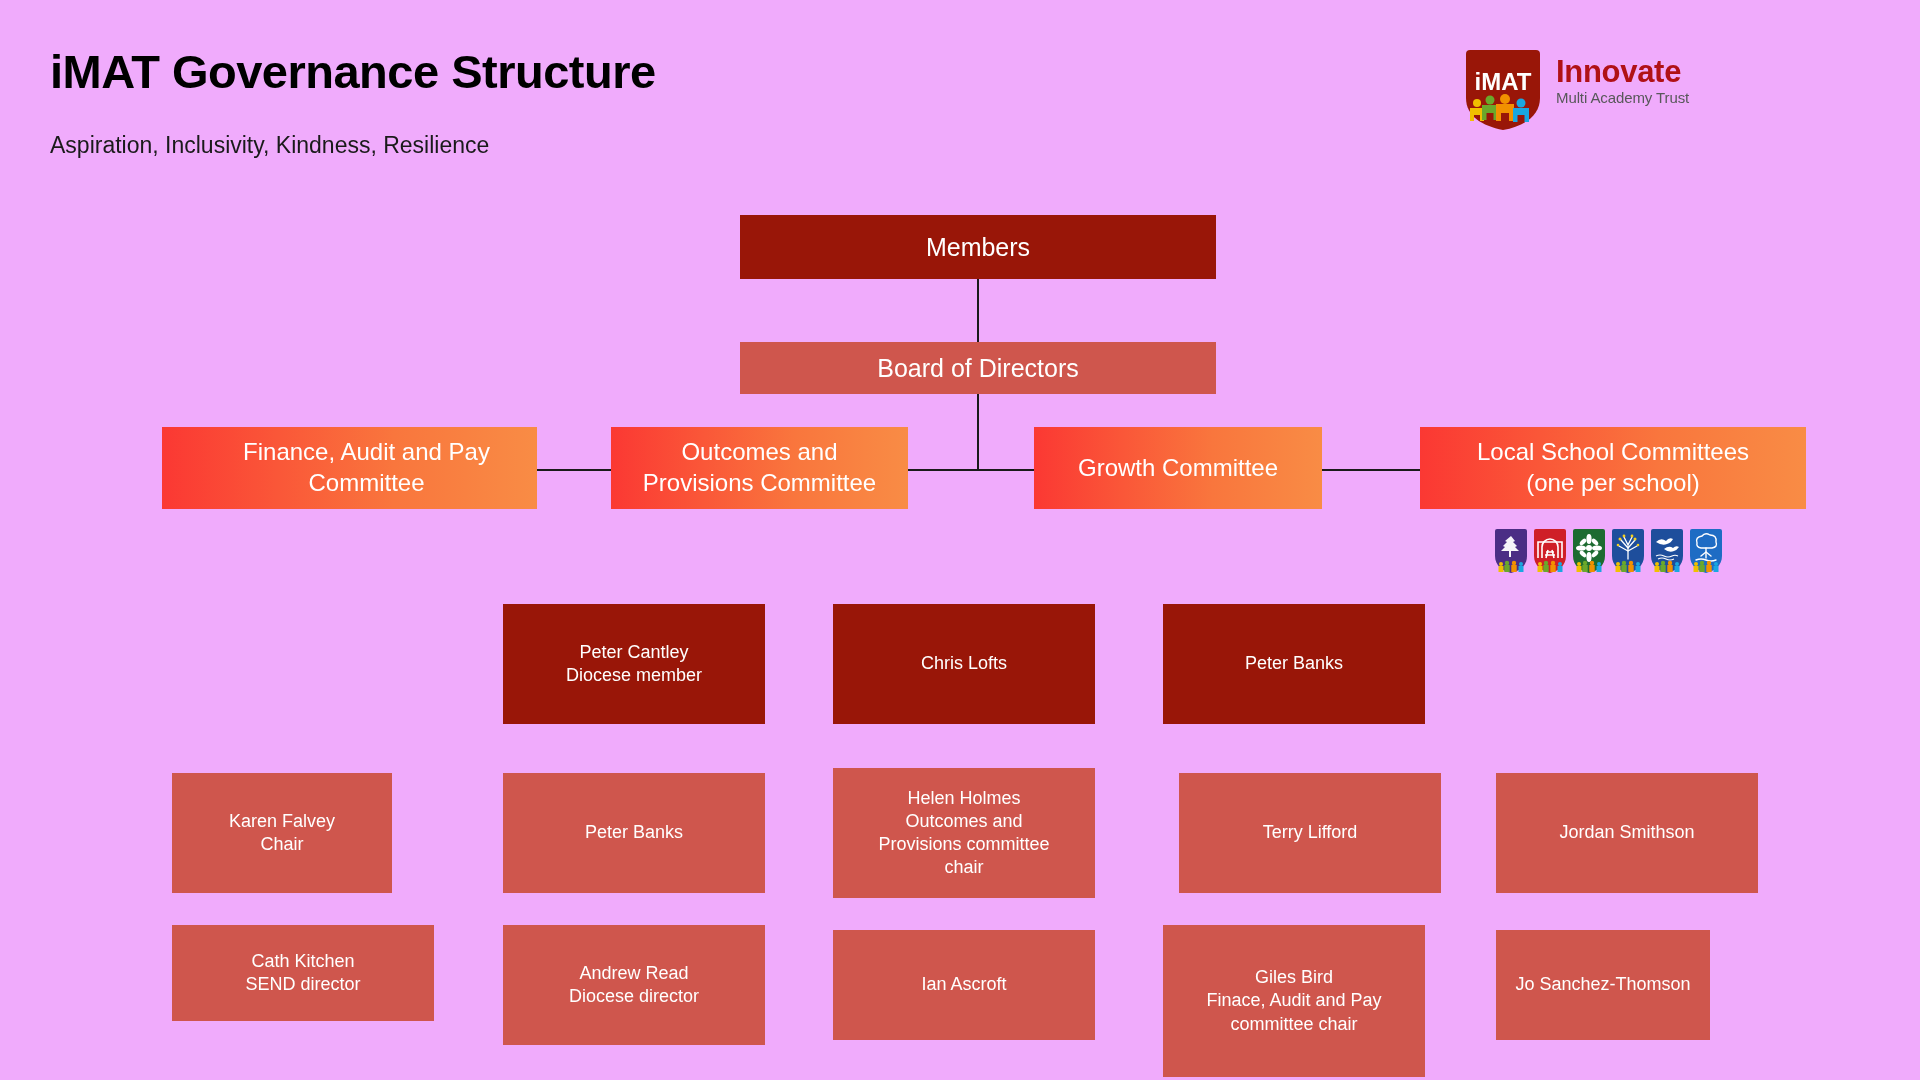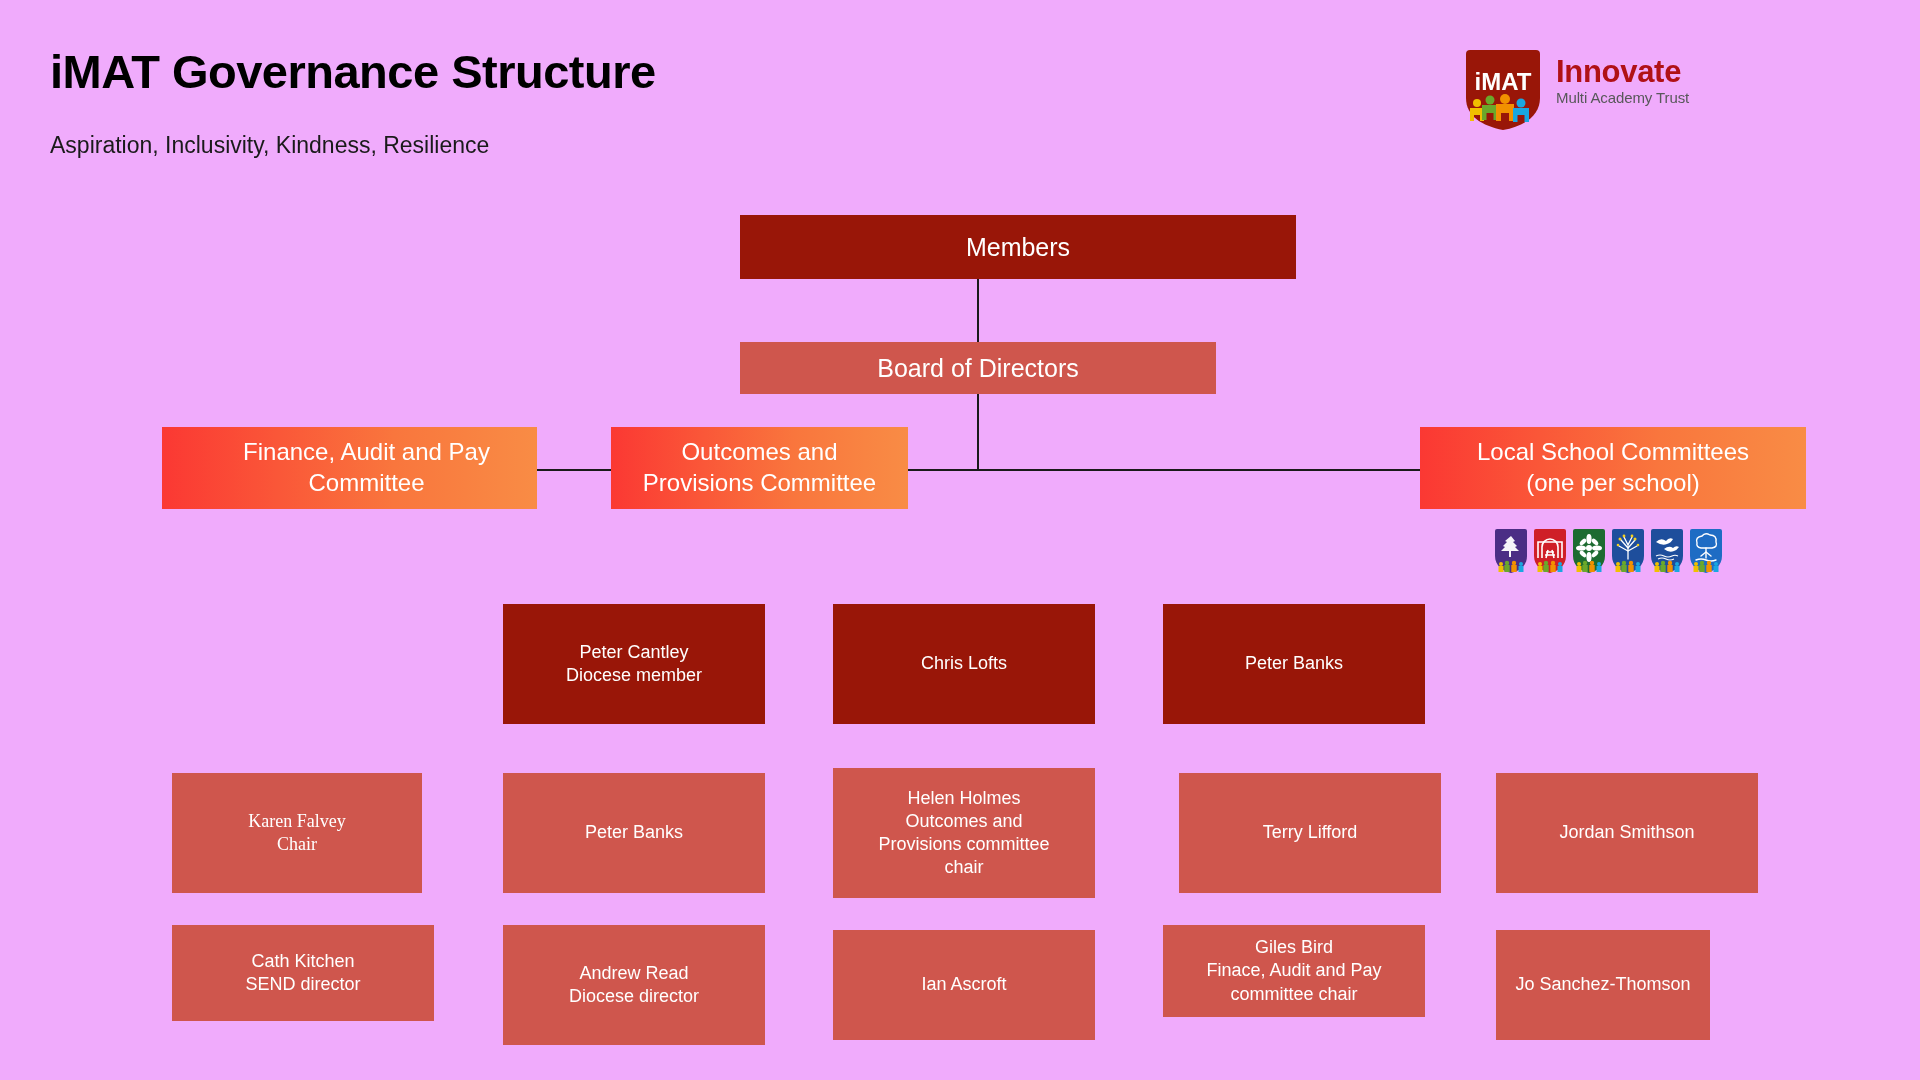--- a/index.html
+++ b/index.html
@@ -96,21 +96,21 @@
     box-sizing: border-box;
     padding: 4px 8px;
     line-height: 1.28;
   }
   .node .txt { white-space: pre-line; }
 
   .node-dark   { background: #991608; }
   .node-mid    { background: #cf564d; }
   .node-grad   { background: linear-gradient(90deg, #fb3833 0%, #f9763d 62%, #f98c45 100%); }
 
-  #members          { left: 740px; top: 215px; width: 556px; height: 64px; font-size: 25px; }
+  #members          { left: 740px; top: 215px; width: 476px; height: 64px; font-size: 25px; }
   #board            { left: 740px; top: 342px; width: 476px; height: 52px; font-size: 25px; }
 
   #cmt-finance      { left: 162px; top: 427px; width: 375px; height: 82px; font-size: 24px; padding-left: 42px; }
   #cmt-outcomes     { left: 611px; top: 427px; width: 297px; height: 82px; font-size: 24px; }
   #cmt-growth       { left: 1034px; top: 427px; width: 288px; height: 82px; font-size: 24px; }
   #cmt-local        { left: 1420px; top: 427px; width: 386px; height: 82px; font-size: 24px; }
 
   
   #crests {
     position: absolute;
@@ -123,30 +123,30 @@
   }
   .crest { width: 34px; height: 46px; }
 
   
   .name-box { font-size: 18px; }
 
   #r1-c2 { left: 503px; top: 604px; width: 262px; height: 120px; }
   #r1-c3 { left: 833px; top: 604px; width: 262px; height: 120px; }
   #r1-c4 { left: 1163px; top: 604px; width: 262px; height: 120px; }
 
-  #r2-c1 { left: 172px; top: 773px; width: 250px; height: 120px; font-family: Liberation Serif, serif; }
+  #r2-c1 { left: 172px; top: 773px; width: 220px; height: 120px; }
   #r2-c2 { left: 503px; top: 773px; width: 262px; height: 120px; }
   #r2-c3 { left: 833px; top: 768px; width: 262px; height: 130px; }
   #r2-c4 { left: 1179px; top: 773px; width: 262px; height: 120px; }
   #r2-c5 { left: 1496px; top: 773px; width: 262px; height: 120px; }
 
   #r3-c1 { left: 172px; top: 925px; width: 262px; height: 96px; }
   #r3-c2 { left: 503px; top: 925px; width: 262px; height: 120px; }
   #r3-c3 { left: 833px; top: 930px; width: 262px; height: 110px; }
-  #r3-c4 { left: 1163px; top: 925px; width: 262px; height: 92px; }
+  #r3-c4 { left: 1163px; top: 925px; width: 262px; height: 152px; }
   #r3-c5 { left: 1496px; top: 930px; width: 214px; height: 110px; }
 </style>
 </head>
 <body>
 
 <div id="stage">
 
   <div id="page-title">iMAT Governance Structure</div>
   <div id="page-subtitle">Aspiration, Inclusivity, Kindness, Resilience</div>
 
@@ -184,20 +184,23 @@
     <span class="txt">Board of Directors</span>
   </div>
 
   <div id="cmt-finance" class="node node-grad">
     <span class="txt">Finance, Audit and Pay
 Committee</span>
   </div>
   <div id="cmt-outcomes" class="node node-grad">
     <span class="txt">Outcomes and
 Provisions Committee</span>
+  </div>
+  <div id="cmt-growth" class="node node-grad">
+    <span class="txt">Growth Committee</span>
   </div>
   <div id="cmt-local" class="node node-grad">
     <span class="txt">Local School Committees
 (one per school)</span>
   </div>
 
   <div id="crests">
     <svg class="crest" viewBox="0 0 34 46" xmlns="http://www.w3.org/2000/svg">
       <path d="M3 1 H31 A2 2 0 0 1 33 3 V28 C33 38 25 43 17 45 C9 43 1 38 1 28 V3 A2 2 0 0 1 3 1 Z" fill="#4b2d85"></path>
       <g fill="#ffffff" opacity="0.95">

